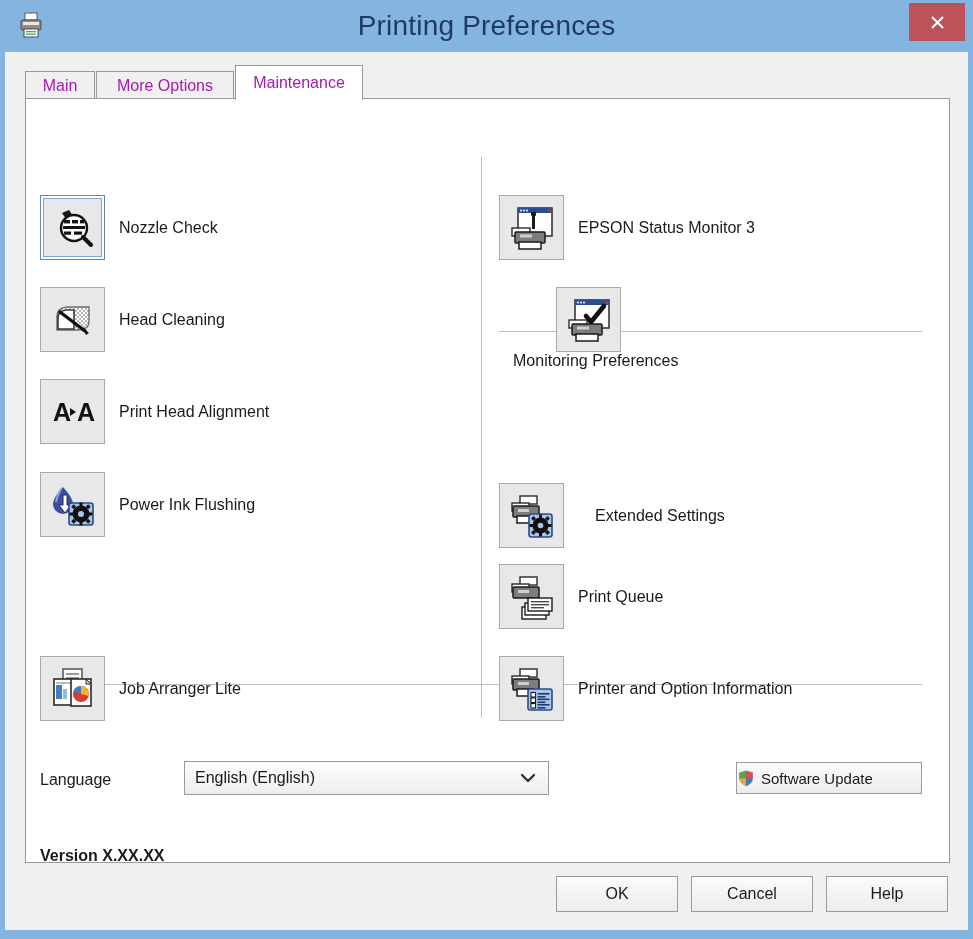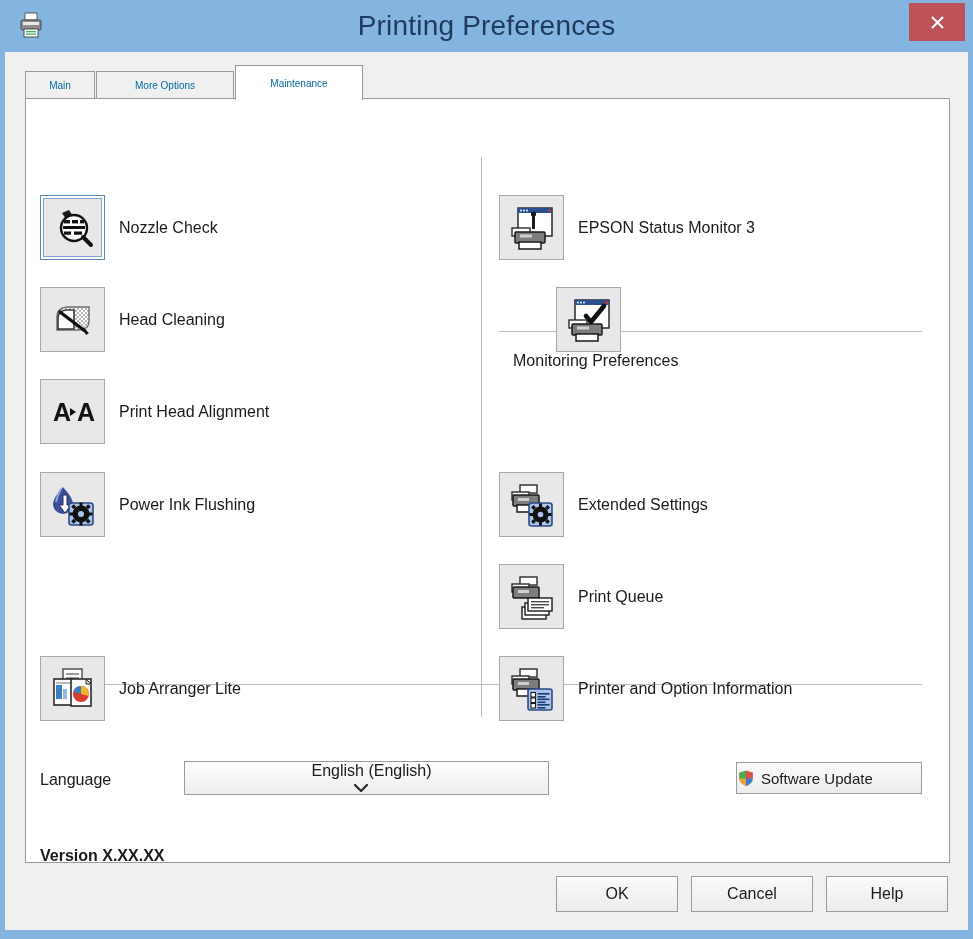--- a/index.html
+++ b/index.html
@@ -31,21 +31,21 @@
   #dialog{
     position:absolute;left:5px;top:52px;width:963px;height:878px;
     background:#f0f0f0;
   }
 
   
   #tabstrip{position:absolute;left:20px;top:13px;width:925px;height:34px;}
   .tab{
     position:absolute;top:6px;height:28px;
     background:#f0f0f0;border:1px solid #9a9a9a;border-bottom:none;
-    font-size:10px;color:#0369a1;
+    font-size:16px;color:#a21caf;
     display:flex;align-items:center;justify-content:center;
     cursor:pointer;box-sizing:border-box;
   }
   .tab.active{
     top:0;height:35px;background:#ffffff;border-color:#9a9a9a;
     z-index:5;
   }
   #tab-main{left:0;width:70px;}
   #tab-more-options{left:71px;width:138px;}
   #tab-maintenance{left:210px;width:128px;}
@@ -90,33 +90,33 @@
 
   
   #item-nozzle-check   {left:14px;top:96px;}
   #item-head-cleaning  {left:14px;top:188px;}
   #item-head-alignment {left:14px;top:280px;}
   #item-ink-flushing   {left:14px;top:373px;}
   #item-job-arranger   {left:14px;top:557px;}
   
   #item-status-monitor   {left:473px;top:96px;}
   #item-monitoring-prefs {left:473px;top:188px;flex-direction:column;}
-  #item-extended-settings{left:473px;top:373px;}
+  #item-extended-settings{left:473px;top:384px;gap:17px;}
   #item-print-queue      {left:473px;top:465px;}
   #item-printer-info     {left:473px;top:557px;}
 
   
   #language-label{
     position:absolute;left:14px;top:672px;font-size:16px;color:#1a1a1a;
   }
   #language-select{
     position:absolute;left:158px;top:662px;width:365px;height:34px;
     background:linear-gradient(#fdfdfd,#eeeeee);
     border:1px solid #9a9a9a;box-sizing:border-box;cursor:pointer;
-    display:flex;align-items:center;flex-direction:column;
+    display:flex;align-items:center;
   }
   #language-value{
     margin-left:10px;font-size:16px;color:#1a1a1a;flex:1;
   }
   #language-chevron{margin-right:12px;display:flex;align-items:center;}
 
   
   #version-text{
     position:absolute;left:14px;top:748px;font-size:16px;color:#1a1a1a;font-weight:bold;
   }

